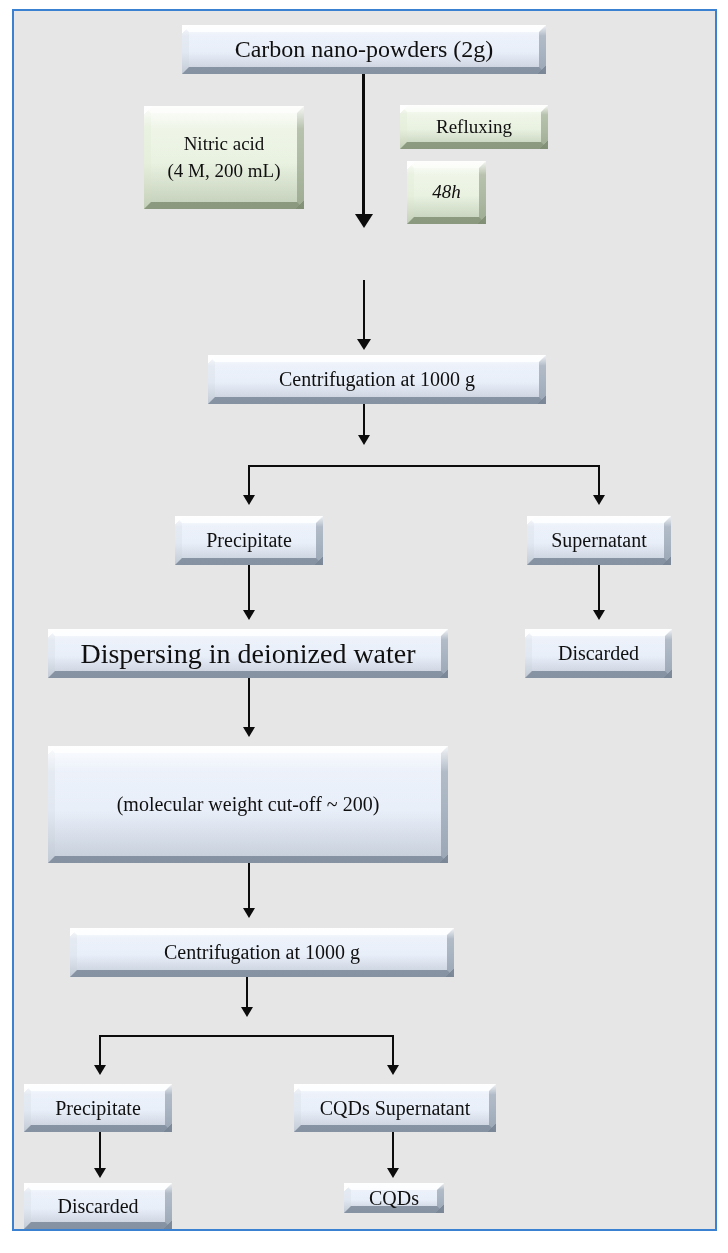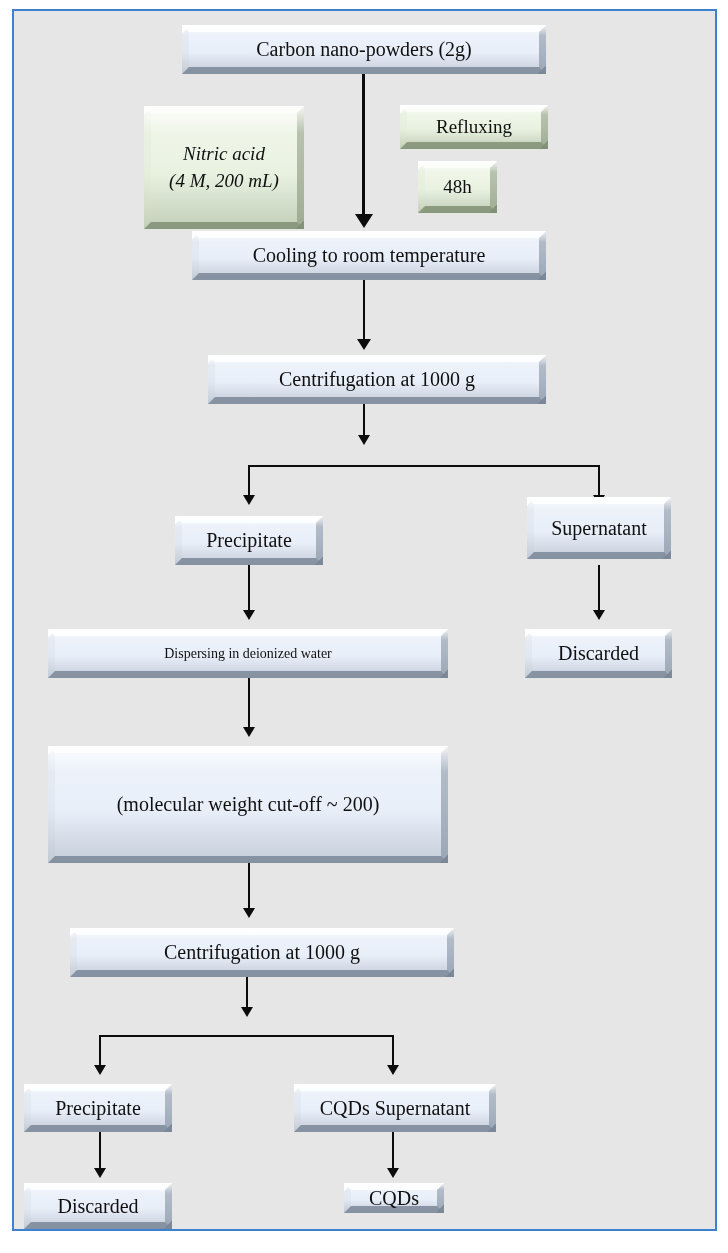--- a/index.html
+++ b/index.html
@@ -109,74 +109,71 @@
   .arrow.sm {
     border-left-width:6px; border-right-width:6px; border-top-width:10px;
   }
 </style>
 </head>
 <body>
 
 <div id="figure">
   <div id="frame">
 
-    <div class="box steel" style="left:168px; top:14px; width:364px; height:49px; font-size:20px;">
+    <div class="box steel" style="left:168px; top:14px; width:364px; height:49px; font-size:24px;">
       <span class="lbl">Carbon nano-powders (2g)</span>
     </div>
 
     <div class="vline thick" style="left:348px; top:63px; height:143px;"></div>
     <div class="arrow big" style="left:341px; top:203px;"></div>
 
-    <div class="box green" style="left:130px; top:95px; width:160px; height:123px; font-size:19px; flex-direction:column;font-style:italic;">
+    <div class="box green" style="left:130px; top:95px; width:160px; height:103px; font-size:19px; flex-direction:column;">
       <span class="lbl">Nitric acid</span>
       <span class="lbl">(4 M, 200 mL)</span>
     </div>
 
     <div class="box green" style="left:386px; top:94px; width:148px; height:44px; font-size:19px;">
       <span class="lbl">Refluxing</span>
     </div>
 
-    <div class="box green" style="left:404px; top:150px; width:79px; height:52px; font-size:19px;">
+    <div class="box green" style="left:393px; top:150px; width:79px; height:63px; font-size:19px;font-style:italic;">
       <span class="lbl">48h</span>
     </div>
 
-    <div class="box steel" style="left:178px; top:220px; width:354px; height:49px; font-size:20px;">
-      <span class="lbl">Cooling to room temperature</span>
-    </div>
 
     <div class="vline" style="left:349px; top:269px; height:62px;"></div>
     <div class="arrow" style="left:343px; top:328px;"></div>
 
     <div class="box steel" style="left:194px; top:344px; width:338px; height:49px; font-size:20px;">
       <span class="lbl">Centrifugation at 1000 g</span>
     </div>
 
     <div class="vline" style="left:349px; top:393px; height:34px;"></div>
     <div class="arrow sm" style="left:344px; top:424px;"></div>
     <div class="hline" style="left:234px; top:454px; width:352px;"></div>
     <div class="vline" style="left:234px; top:454px; height:33px;"></div>
     <div class="arrow sm" style="left:229px; top:484px;"></div>
     <div class="vline" style="left:584px; top:454px; height:33px;"></div>
     <div class="arrow sm" style="left:579px; top:484px;"></div>
 
     <div class="box steel" style="left:161px; top:505px; width:148px; height:49px; font-size:20px;">
       <span class="lbl">Precipitate</span>
     </div>
 
-    <div class="box steel" style="left:513px; top:486px; width:144px; height:62px; font-size:20px;text-align:center;">
+    <div class="box steel" style="left:513px; top:505px; width:144px; height:49px; font-size:20px;text-align:center;">
       <span class="lbl">Supernatant</span>
     </div>
 
     <div class="vline" style="left:234px; top:554px; height:48px;"></div>
     <div class="arrow sm" style="left:229px; top:599px;"></div>
 
     <div class="vline" style="left:584px; top:554px; height:48px;"></div>
     <div class="arrow sm" style="left:579px; top:599px;"></div>
 
-    <div class="box steel" style="left:34px; top:618px; width:400px; height:49px; font-size:14px;">
+    <div class="box steel" style="left:34px; top:618px; width:400px; height:49px; font-size:28px;">
       <span class="lbl">Dispersing in deionized water</span>
     </div>
 
     <div class="box steel" style="left:511px; top:618px; width:147px; height:49px; font-size:20px;">
       <span class="lbl">Discarded</span>
     </div>
 
     <div class="vline" style="left:234px; top:667px; height:52px;"></div>
     <div class="arrow sm" style="left:229px; top:716px;"></div>
 

